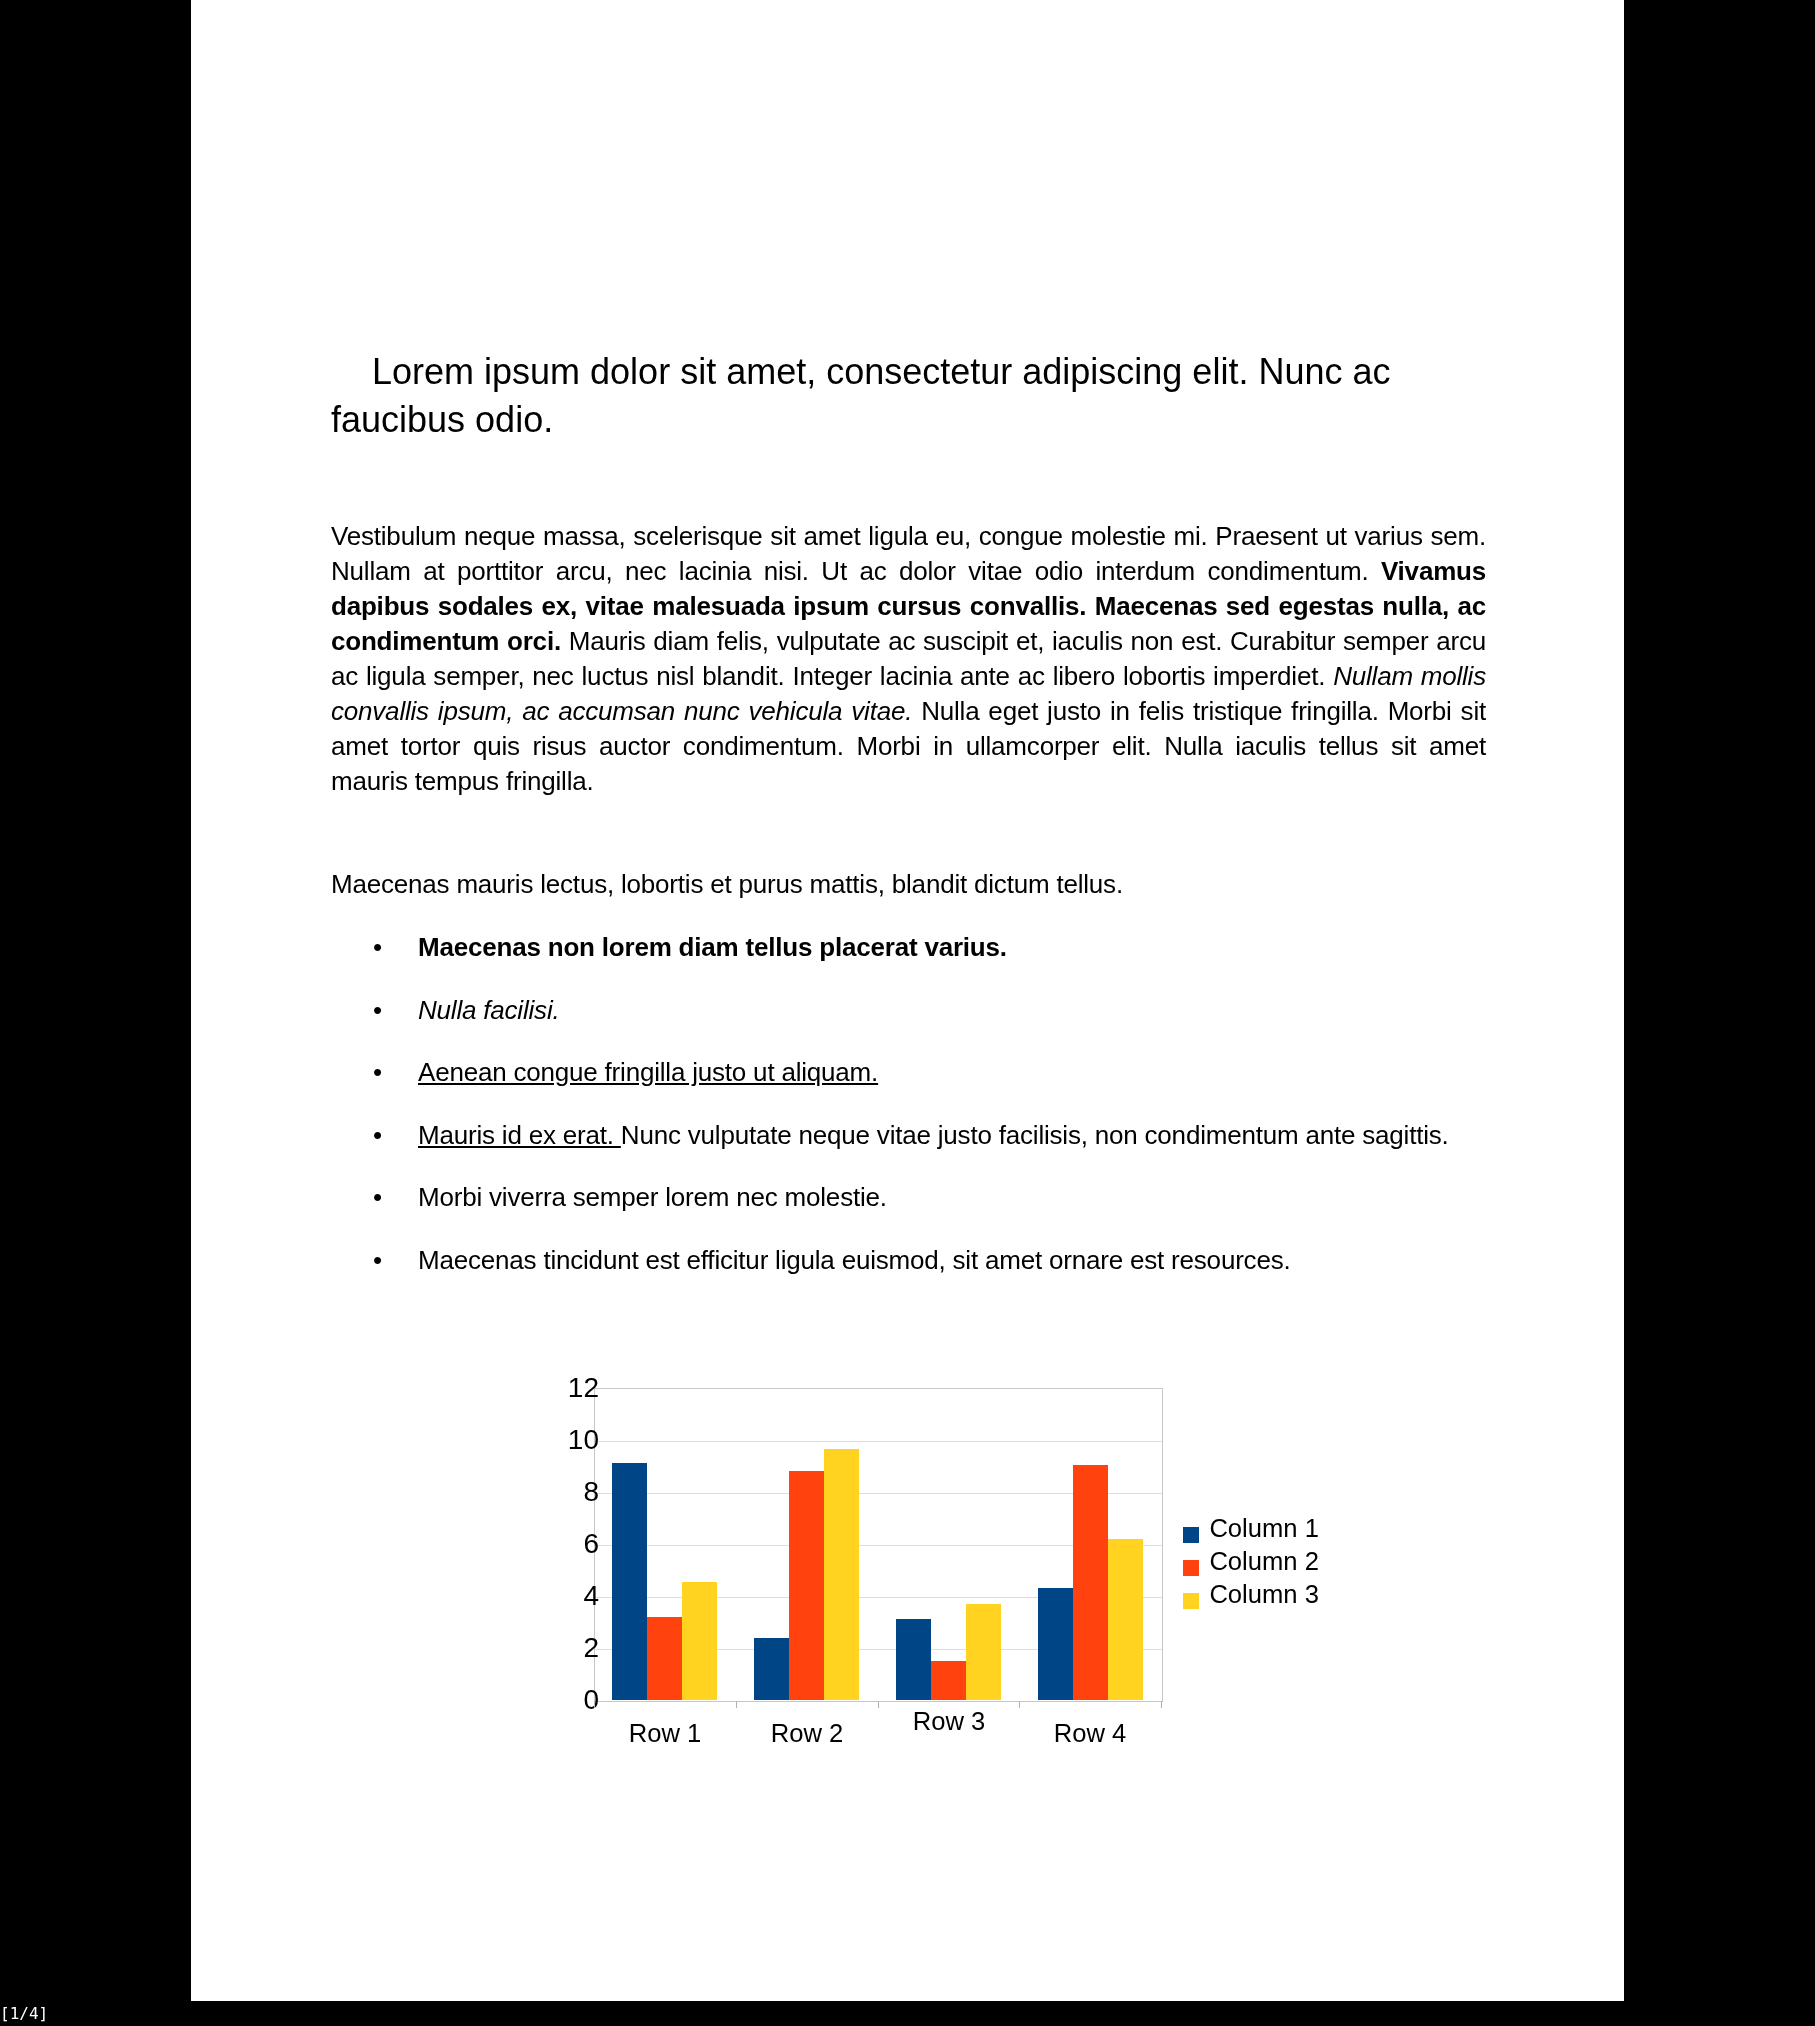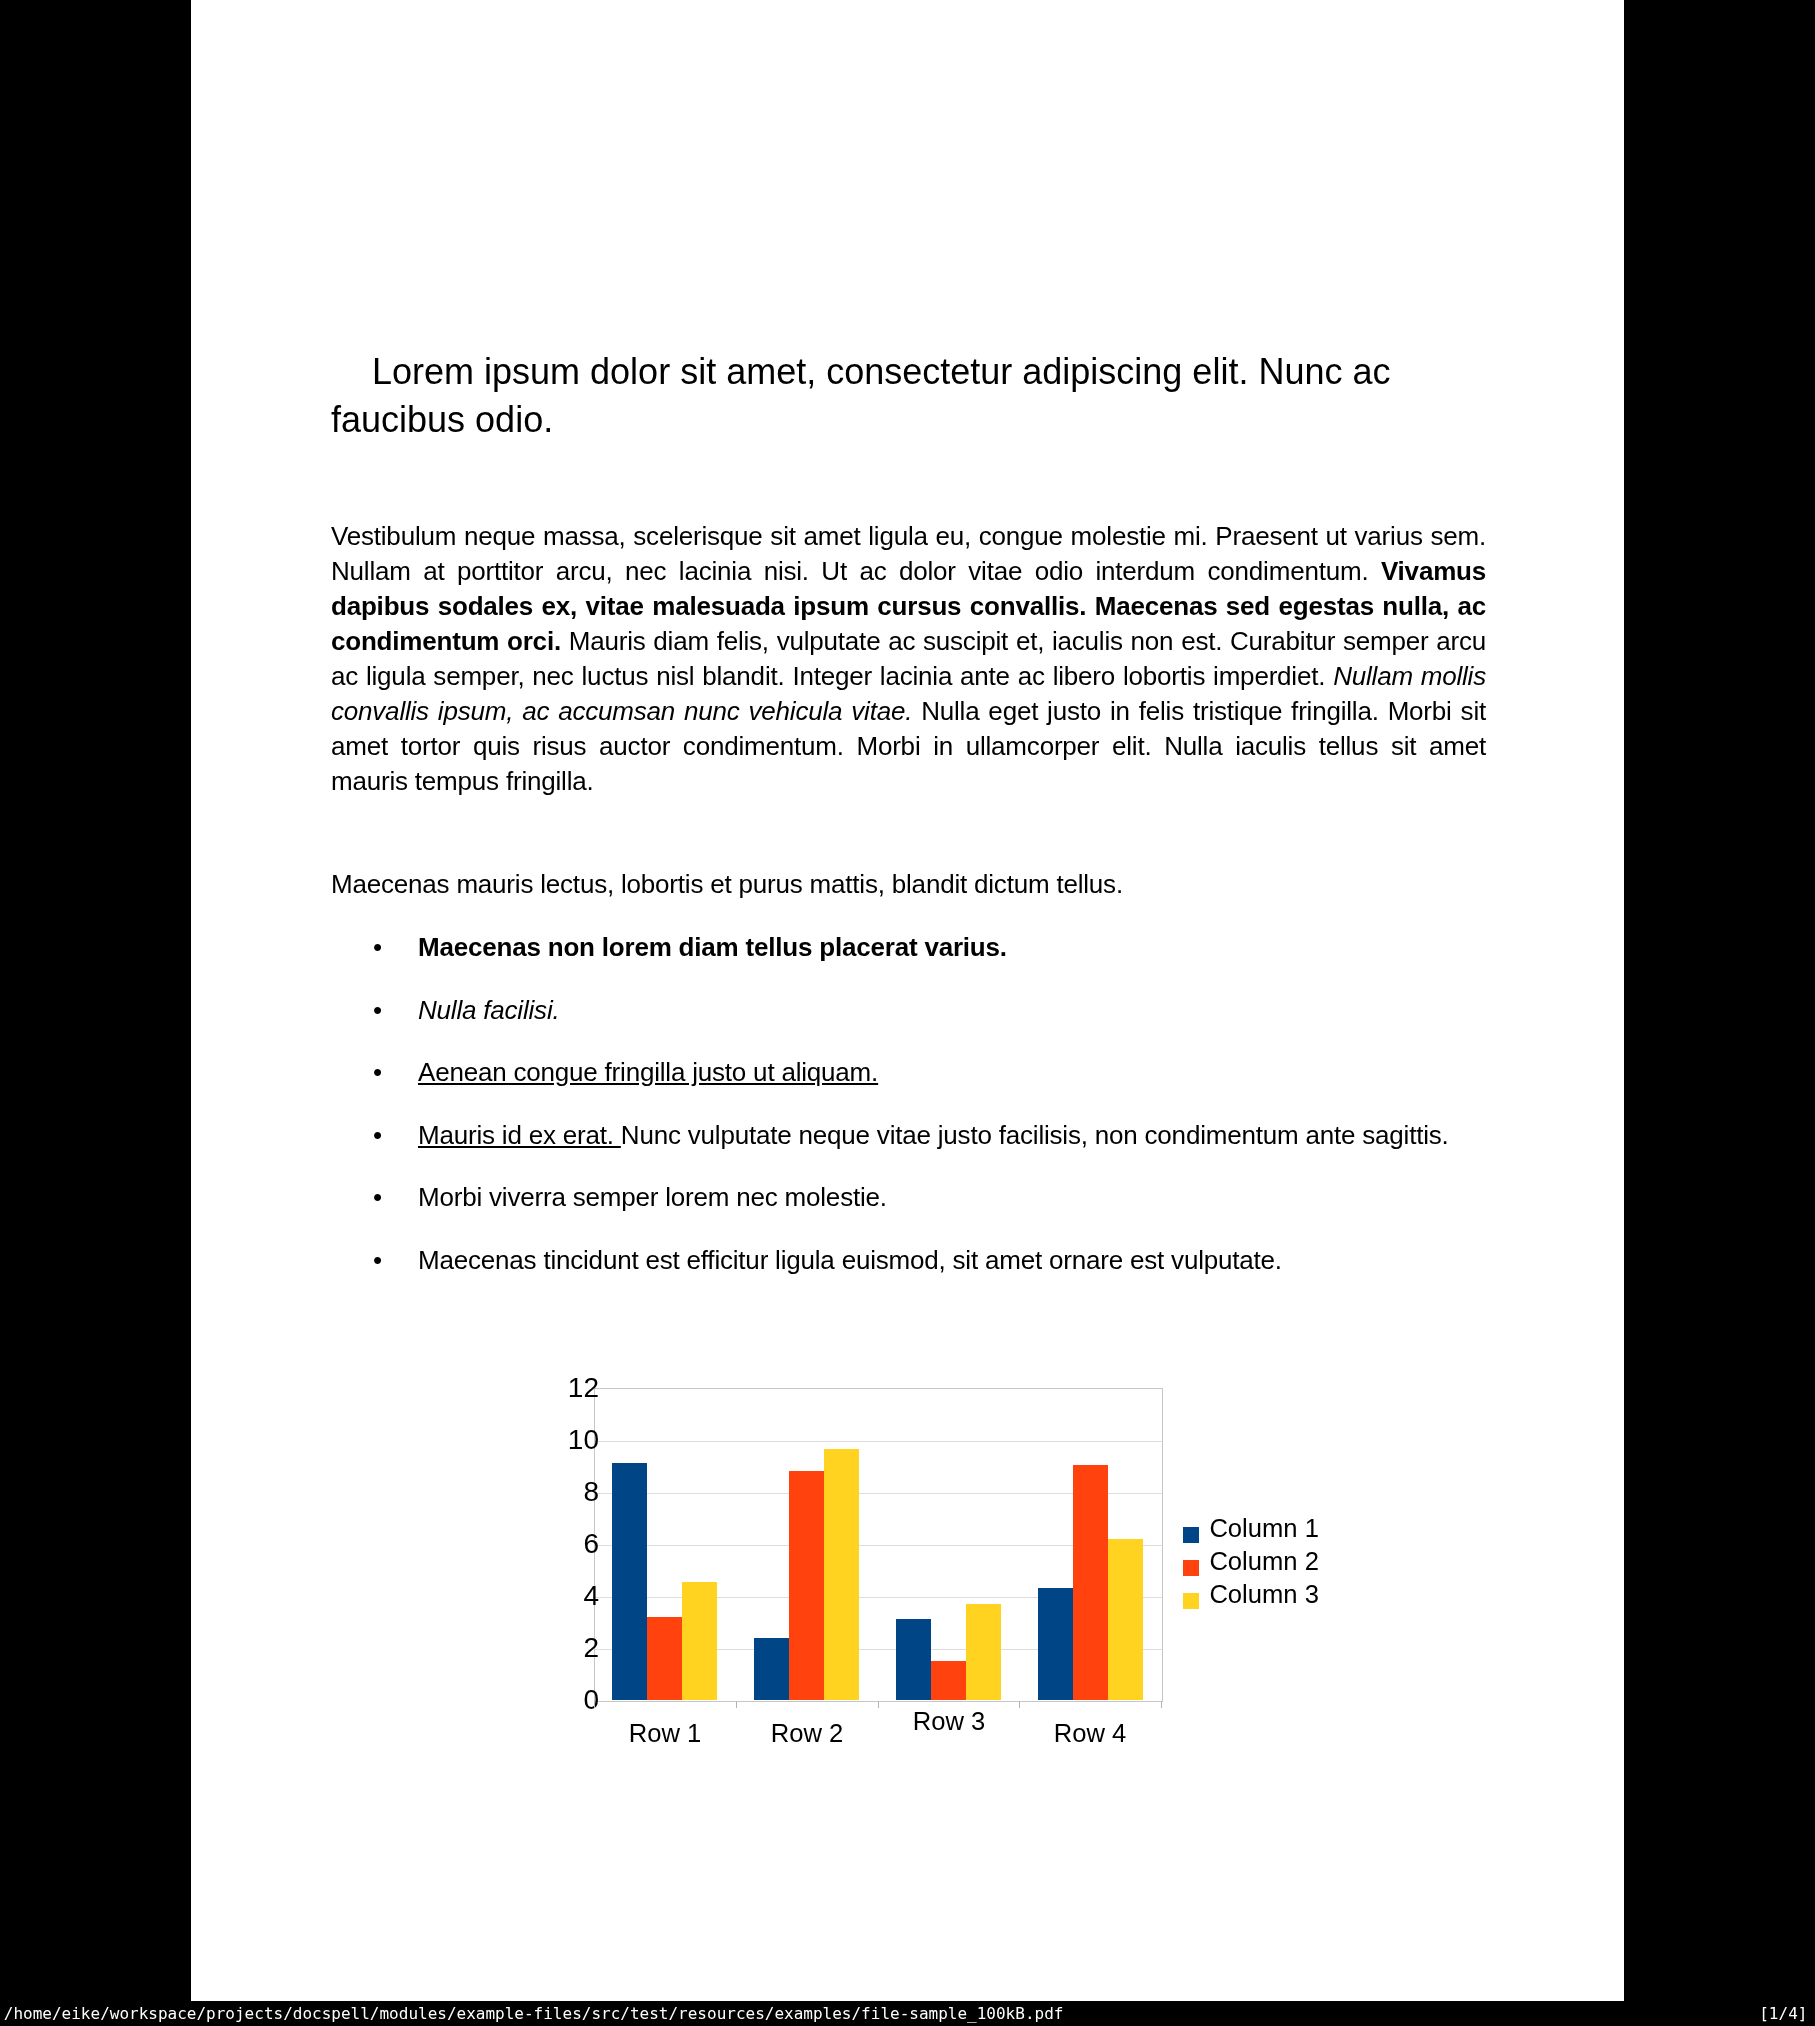--- a/index.html
+++ b/index.html
@@ -63,21 +63,21 @@
 <div class="page">
   <h2 class="doc-heading">Lorem ipsum dolor sit amet, consectetur adipiscing elit. Nunc ac faucibus odio.</h2>
   <p class="body-par par-1"><span class="run-normal">Vestibulum neque massa, scelerisque sit amet ligula eu, congue molestie mi. Praesent ut varius sem. Nullam at porttitor arcu, nec lacinia nisi. Ut ac dolor vitae odio interdum condimentum. </span><span class="run-bold">Vivamus dapibus sodales ex, vitae malesuada ipsum cursus convallis. Maecenas sed egestas nulla, ac condimentum orci.</span><span class="run-normal"> Mauris diam felis, vulputate ac suscipit et, iaculis non est. Curabitur semper arcu ac ligula semper, nec luctus nisl blandit. Integer lacinia ante ac libero lobortis imperdiet. </span><span class="run-italic">Nullam mollis convallis ipsum, ac accumsan nunc vehicula vitae.</span><span class="run-normal"> Nulla eget justo in felis tristique fringilla. Morbi sit amet tortor quis risus auctor condimentum. Morbi in ullamcorper elit. Nulla iaculis tellus sit amet mauris tempus fringilla.</span></p>
   <p class="body-par par-2">Maecenas mauris lectus, lobortis et purus mattis, blandit dictum tellus.</p>
   <ul class="doc-list">
       <li><span class="bullet">•</span><span class="run-bold">Maecenas non lorem diam tellus placerat varius.</span></li>
       <li><span class="bullet">•</span><span class="run-italic">Nulla facilisi.</span></li>
       <li><span class="bullet">•</span><span class="run-underline">Aenean congue fringilla justo ut aliquam. </span></li>
       <li><span class="bullet">•</span><span class="run-underline">Mauris id ex erat. </span><span class="run-normal">Nunc vulputate neque vitae justo facilisis, non condimentum ante sagittis.</span></li>
       <li><span class="bullet">•</span><span class="run-normal">Morbi viverra semper lorem nec molestie.</span></li>
-      <li><span class="bullet">•</span><span class="run-normal">Maecenas tincidunt est efficitur ligula euismod, sit amet ornare est vulputate.</span></li>
+      <li><span class="bullet">•</span><span class="run-normal">Maecenas tincidunt est efficitur ligula euismod, sit amet ornare est resources.</span></li>
     </ul>
   <div class="chart">
     <div class="chart-plot">
         <div class="gridline" style="top: 260px;"></div>
         <div class="gridline" style="top: 208px;"></div>
         <div class="gridline" style="top: 156px;"></div>
         <div class="gridline" style="top: 104px;"></div>
         <div class="gridline" style="top: 52px;"></div>
       </div>
     <div class="legend">
@@ -119,16 +119,15 @@
       <div class="xlabel" style="left: 688px; width: 142px; top: 371px;">Row 4</div>
       <div class="xtick" style="left: 263px; top: 352px;"></div>
       <div class="xtick" style="left: 405px; top: 352px;"></div>
       <div class="xtick" style="left: 547px; top: 352px;"></div>
       <div class="xtick" style="left: 688px; top: 352px;"></div>
       <div class="xtick" style="left: 830px; top: 352px;"></div>
     </div>
 </div>
 
 <div class="statusbar">
-  <span class="path">/home/eike/workspace/projects/docspell/modules/example-files/src/test/resources/examples/file-sample_100kB.pdf</span>
   <span class="pages">[1/4]</span>
 </div>
 
 
 </body></html>

